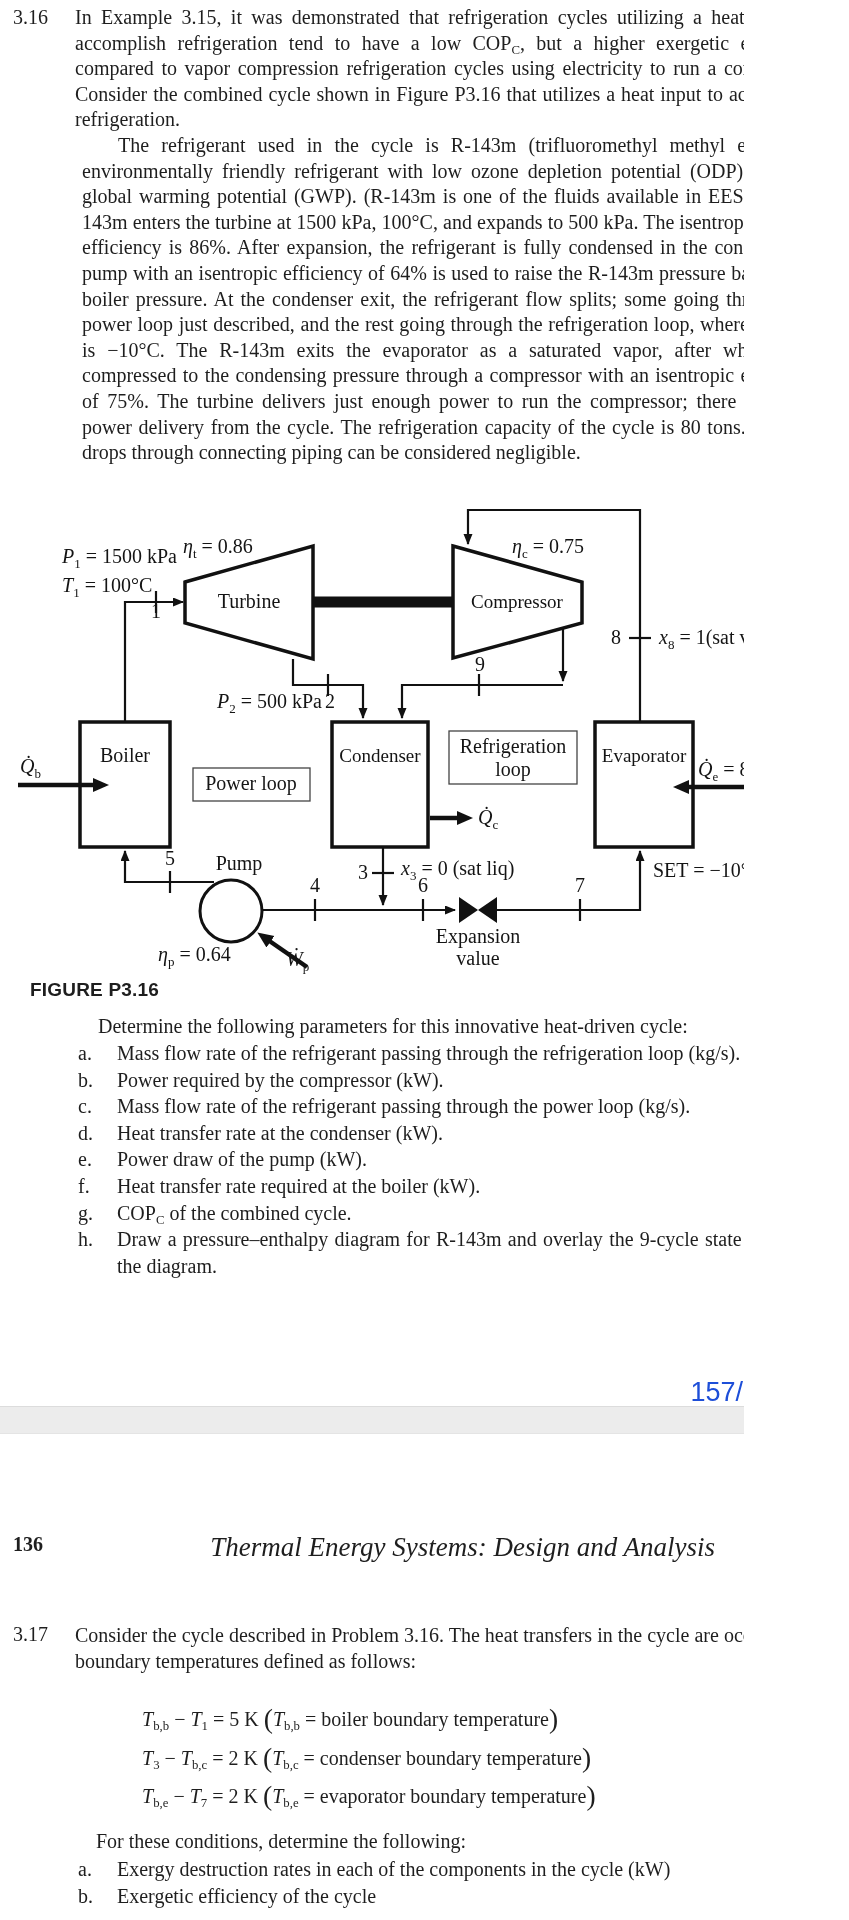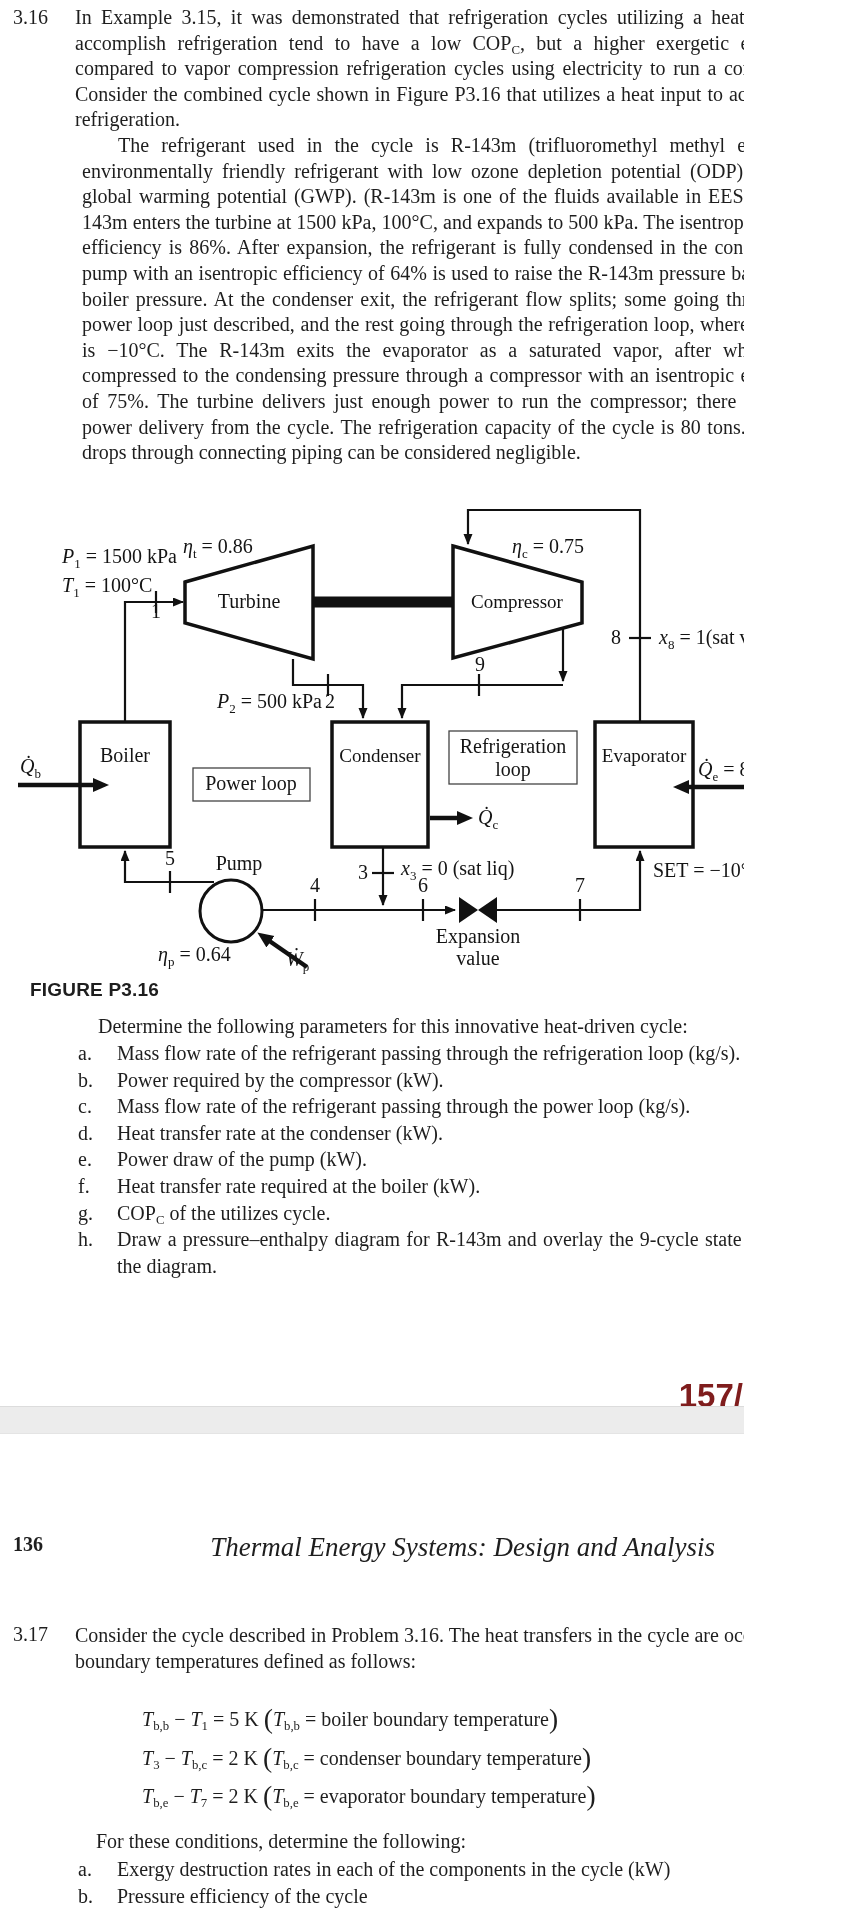--- a/index.html
+++ b/index.html
@@ -12,21 +12,21 @@
   p.para{margin:0;}
   p.indent{text-indent:36px;margin-left:7px;}
   sub{font-size:64%;line-height:0;vertical-align:-0.28em;}
   .figcap{position:absolute;left:30px;top:979px;font-family:"Liberation Sans",sans-serif;
           font-weight:bold;font-size:19px;letter-spacing:0.2px;}
   .determine{position:absolute;left:98px;top:1013px;width:722px;font-size:20px;line-height:26.6px;}
   .itemlist{position:absolute;font-size:20px;line-height:26.6px;}
   .itemlist .irow{position:relative;}
   .itemlist .ilet{position:absolute;left:-39px;}
   .pageind{position:absolute;right:1px;top:1377px;font-family:"Liberation Sans",sans-serif;
-           font-size:33px;color:#7f1d1d;font-weight:bold;}
+           font-size:27px;color:#1d4ed8;}
   .pagebar{position:absolute;left:0;top:1406px;width:849px;height:26px;background:#ececec;
            border-top:1px solid #dcdcdc;border-bottom:1px solid #e4e4e4;}
   .folio{position:absolute;left:13px;top:1533px;font-size:20px;font-weight:600;}
   .runtitle{position:absolute;right:29px;top:1532px;font-size:27px;font-style:italic;}
   .eqs{position:absolute;left:142px;top:1700px;font-size:20px;}
   .eqline{display:block;line-height:38.6px;white-space:nowrap;}
   .it{font-style:italic;}
   .bigp{font-size:138%;line-height:0;vertical-align:-0.08em;}
   .forthese{position:absolute;left:96px;top:1828px;font-size:20px;line-height:26px;}
   svg text{font-family:"Liberation Serif",serif;font-size:20px;fill:#141414;}
@@ -134,21 +134,21 @@
   <div class="figcap">FIGURE P3.16</div>
 
   <div class="determine">Determine the following parameters for this innovative heat-driven cycle:</div>
   <div class="itemlist" style="left:117px;top:1040px;width:706px">
     <div class="irow justify"><span class="ilet">a.</span><span>Mass flow rate of the refrigerant passing through the refrigeration loop (kg/s).</span></div>
     <div class="irow"><span class="ilet">b.</span><span>Power required by the compressor (kW).</span></div>
     <div class="irow"><span class="ilet">c.</span><span>Mass flow rate of the refrigerant passing through the power loop (kg/s).</span></div>
     <div class="irow"><span class="ilet">d.</span><span>Heat transfer rate at the condenser (kW).</span></div>
     <div class="irow"><span class="ilet">e.</span><span>Power draw of the pump (kW).</span></div>
     <div class="irow"><span class="ilet">f.</span><span>Heat transfer rate required at the boiler (kW).</span></div>
-    <div class="irow"><span class="ilet">g.</span><span><span>COP</span><sub>C</sub><span> of the utilizes cycle.</span></span></div>
+    <div class="irow"><span class="ilet">g.</span><span><span>COP</span><sub>C</sub><span> of the combined cycle.</span></span></div>
     <div class="irow justify"><span class="ilet">h.</span><span>Draw a pressure–enthalpy diagram for R-143m and overlay the 9-cycle state points on the diagram.</span></div>
   </div>
 
   <div class="pageind">157/</div>
   <div class="pagebar"></div>
 
   <div class="folio">136</div>
   <div class="runtitle">Thermal Energy Systems: Design and Analysis</div>
 
   <div class="pnum" style="top:1622px">3.17</div>
@@ -156,16 +156,16 @@
 
   <div class="eqs">
     <span class="eqline"><span class="it">T</span><sub>b,b</sub><span> − </span><span class="it">T</span><sub>1</sub><span> = 5 K </span><span class="bigp">(</span><span class="it">T</span><sub>b,b</sub><span> = boiler boundary temperature</span><span class="bigp">)</span></span>
     <span class="eqline"><span class="it">T</span><sub>3</sub><span> − </span><span class="it">T</span><sub>b,c</sub><span> = 2 K </span><span class="bigp">(</span><span class="it">T</span><sub>b,c</sub><span> = condenser boundary temperature</span><span class="bigp">)</span></span>
     <span class="eqline"><span class="it">T</span><sub>b,e</sub><span> − </span><span class="it">T</span><sub>7</sub><span> = 2 K </span><span class="bigp">(</span><span class="it">T</span><sub>b,e</sub><span> = evaporator boundary temperature</span><span class="bigp">)</span></span>
   </div>
 
   <div class="forthese">For these conditions, determine the following:</div>
   <div class="itemlist" style="left:117px;top:1856px;width:706px;line-height:27px">
     <div class="irow"><span class="ilet">a.</span><span>Exergy destruction rates in each of the components in the cycle (kW)</span></div>
-    <div class="irow"><span class="ilet">b.</span><span>Pressure efficiency of the cycle</span></div>
+    <div class="irow"><span class="ilet">b.</span><span>Exergetic efficiency of the cycle</span></div>
   </div>
 
 </div>
 
 </body></html>

